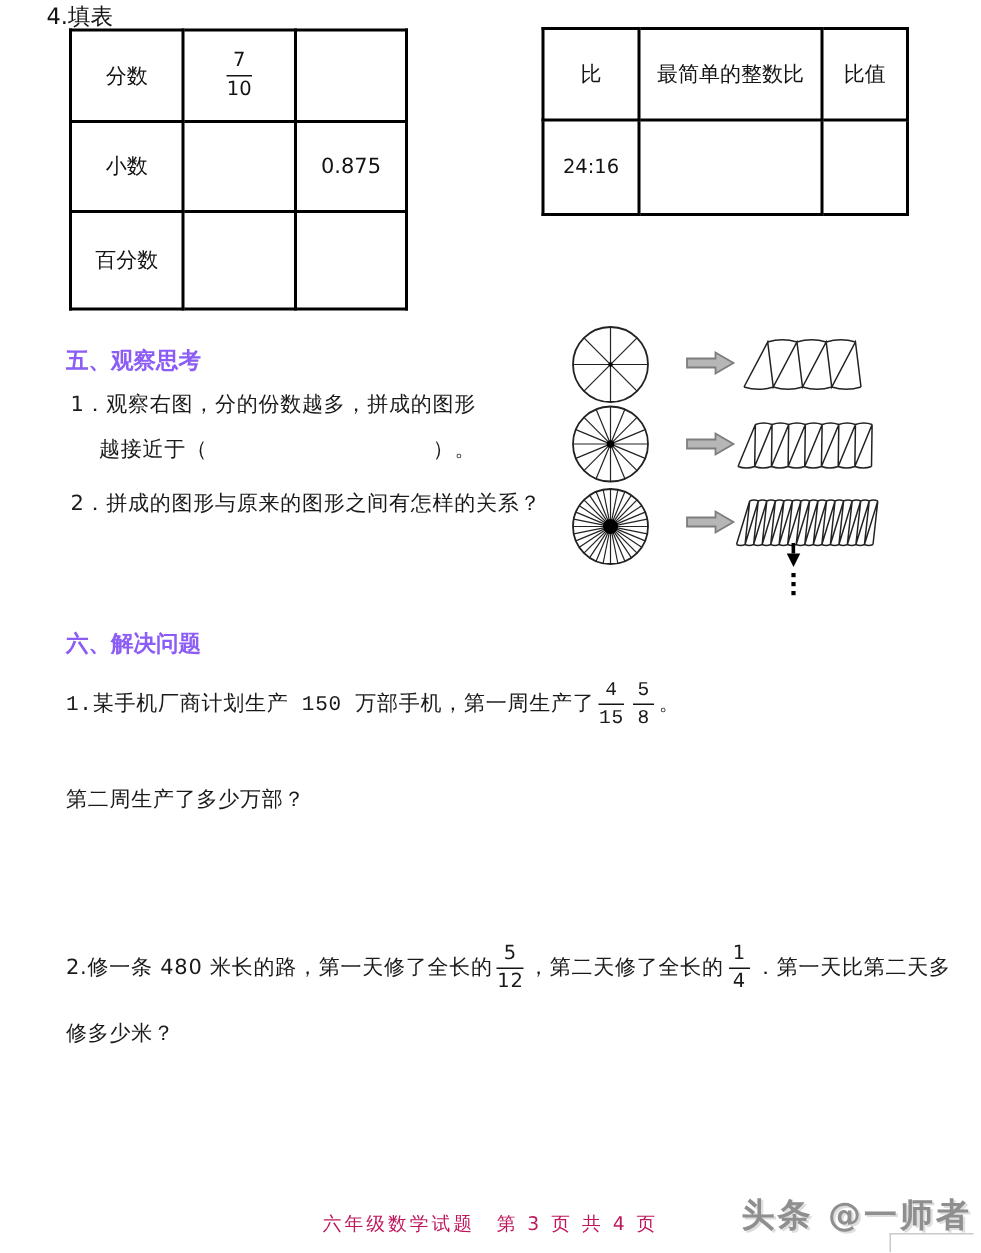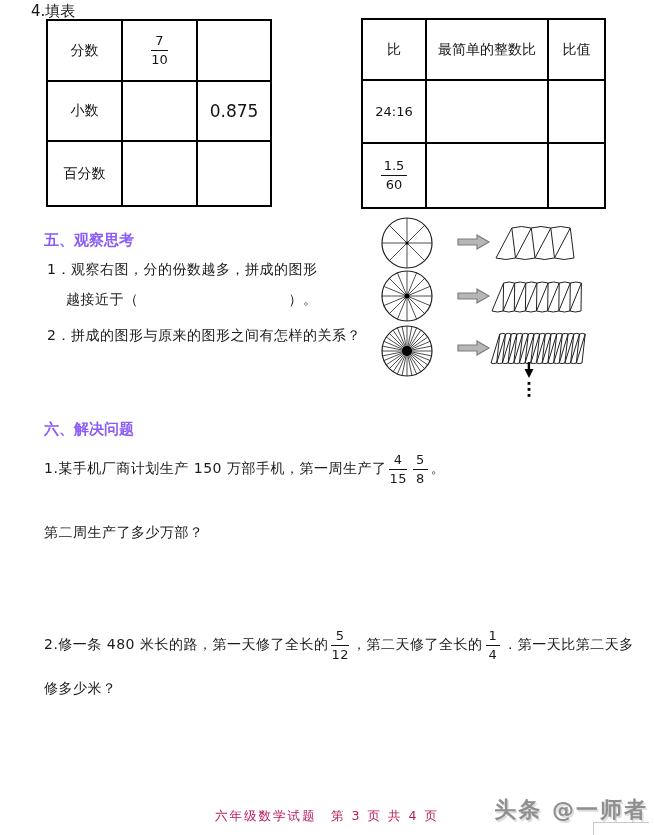--- a/index.html
+++ b/index.html
@@ -42,21 +42,21 @@
         <span class="frac">
           <span class="num">7</span>
           <span class="den">10</span>
         </span>
       </td>
       <td></td>
     </tr>
     <tr style="height:60px">
       <td>小数</td>
       <td></td>
-      <td style="font-size:17px">0.875</td>
+      <td style="font-size:14px">0.875</td>
     </tr>
     <tr style="height:65px">
       <td>百分数</td>
       <td></td>
       <td></td>
     </tr>
   </tbody>
     </table>
 
   <table class="abs" style="left:361px;top:18px;">
@@ -66,30 +66,20 @@
         <col style="width:57px">
       </colgroup>
     <tbody>
         <tr style="height:61px">
       <td>比</td>
       <td>最简单的整数比</td>
       <td>比值</td>
     </tr>
     <tr style="height:63px">
       <td style="font-size:13px">24:16</td>
-      <td></td>
-      <td></td>
-    </tr>
-    <tr style="height:65px">
-      <td>
-        <span class="frac">
-          <span class="num">1.5</span>
-          <span class="den">60</span>
-        </span>
-      </td>
       <td></td>
       <td></td>
     </tr>
   </tbody>
     </table>
 
   <div class="abs heading" style="left:44px;top:231px;">五、观察思考</div>
   <div class="abs bodytext" style="left:47px;top:261px;">1．观察右图，分的份数越多，拼成的图形</div>
   <div class="abs bodytext flexline" style="left:66px;top:291px;">
     <span>越接近于（</span>
@@ -182,21 +172,21 @@
       <rect x="4.7" y="0" width="2.4" height="7" fill="#000"></rect>
       <polygon points="1.5,7 10.5,7 6,16" fill="#000"></polygon>
       <rect x="4.6" y="20" width="2.8" height="2.8" fill="#000"></rect>
       <rect x="4.6" y="26" width="2.8" height="2.8" fill="#000"></rect>
       <rect x="4.6" y="32" width="2.8" height="2.8" fill="#000"></rect>
     </svg>
   </div>
 
   <div class="abs heading" style="left:44px;top:420px;">六、解决问题</div>
 
-  <div class="abs bodytext flexline" style="left:44px;top:452px;">
+  <div class="abs bodytext flexline" style="left:44px;top:452px;font-family:Liberation Mono, monospace;">
     <span>1.某手机厂商计划生产 150 万部手机，第一周生产了</span>
     <span class="frac">
       <span class="num">4</span>
       <span class="den">15</span>
     </span>
     <span class="frac">
       <span class="num">5</span>
       <span class="den">8</span>
     </span>
     <span>。</span>

